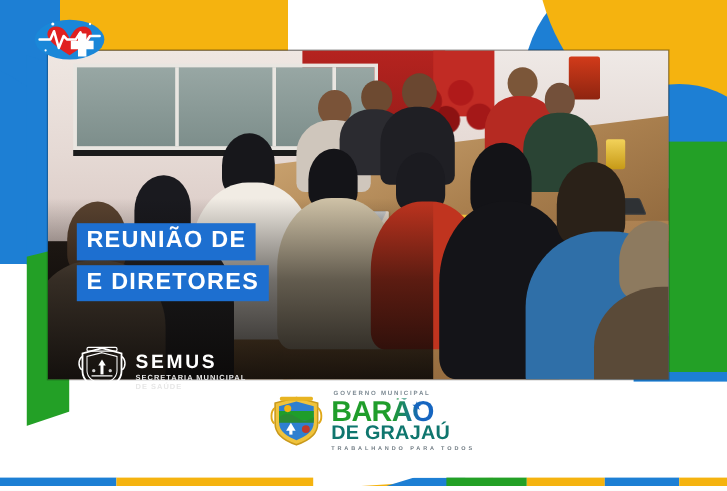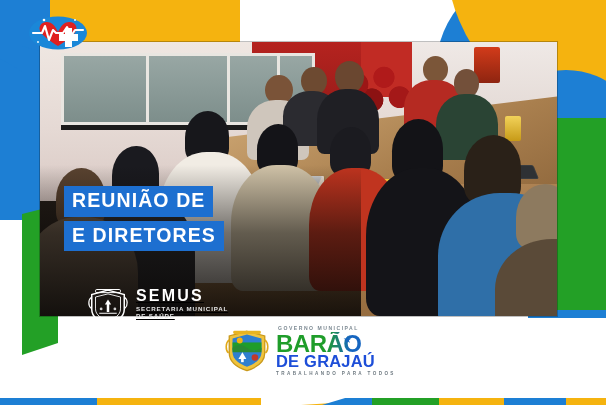--- a/index.html
+++ b/index.html
@@ -78,42 +78,42 @@
   .p{position:absolute;border-radius:46% 46% 12% 12%;}
   .head{position:absolute;border-radius:50%;}
 
   
   .headline{position:absolute;left:64px;top:186px;width:300px;z-index:6;}
   .hl{display:inline-block;background:#1d6fd0;color:#ffffff;font-weight:bold;
       font-size:19.5px;letter-spacing:1.1px;line-height:1;padding:5px 8px 6px 8px;
       margin:0 0 4px 0;white-space:nowrap;}
 
   
-  .semus{position:absolute;left:88px;top:288px;z-index:7;display:flex;align-items:flex-start;gap:8px;text-decoration:underline;}
+  .semus{position:absolute;left:65px;top:288px;z-index:7;display:flex;align-items:flex-end;gap:8px;}
   .crest{width:40px;height:38px;flex:0 0 auto;}
   .semus-txt{color:#ffffff;line-height:1;}
   .semus-main{font-size:16px;font-weight:bold;letter-spacing:2.2px;display:block;}
   .semus-sub{font-size:6.2px;font-weight:bold;letter-spacing:.85px;display:block;margin-top:2px;
              color:#e6e6e6;}
   .semus-sub2{font-size:6.2px;font-weight:bold;letter-spacing:.85px;display:block;margin-top:1px;
              color:#e6e6e6;}
 
   
   .gov{position:absolute;left:224px;top:327px;width:180px;height:48px;z-index:7;
        display:flex;align-items:center;gap:6px;}
   .gov-shield{width:46px;height:44px;flex:0 0 auto;}
   .gov-txt{position:relative;line-height:1;}
   .gov-top{font-size:5.1px;font-weight:bold;letter-spacing:1.5px;color:#7d8a93;display:block;
            margin-left:2px;}
   .gov-barao{font-size:24px;font-weight:bold;letter-spacing:-.5px;display:block;
         background:linear-gradient(90deg,#1f9d2a 0%,#1f9d2a 42%,#1565c0 62%,#1565c0 100%);
         -webkit-background-clip:text;background-clip:text;color:transparent;
         -webkit-text-fill-color:transparent;margin-top:1px;}
   .gov-grajau{font-size:16.5px;font-weight:bold;letter-spacing:.2px;display:block;
-        color:#1d4ed8;margin-top:-3px;}
+        color:#0f766e;margin-top:-3px;}
   .gov-tag{font-size:4.6px;font-weight:bold;letter-spacing:2.4px;color:#6f7a82;display:block;
         margin-top:2px;}
   .gov-star{position:absolute;left:67px;top:9px;color:#1565c0;font-size:10px;}
 
   
   .heartlogo{position:absolute;left:27px;top:12px;width:62px;height:42px;z-index:8;}
 </style>
 </head>
 <body>
 

